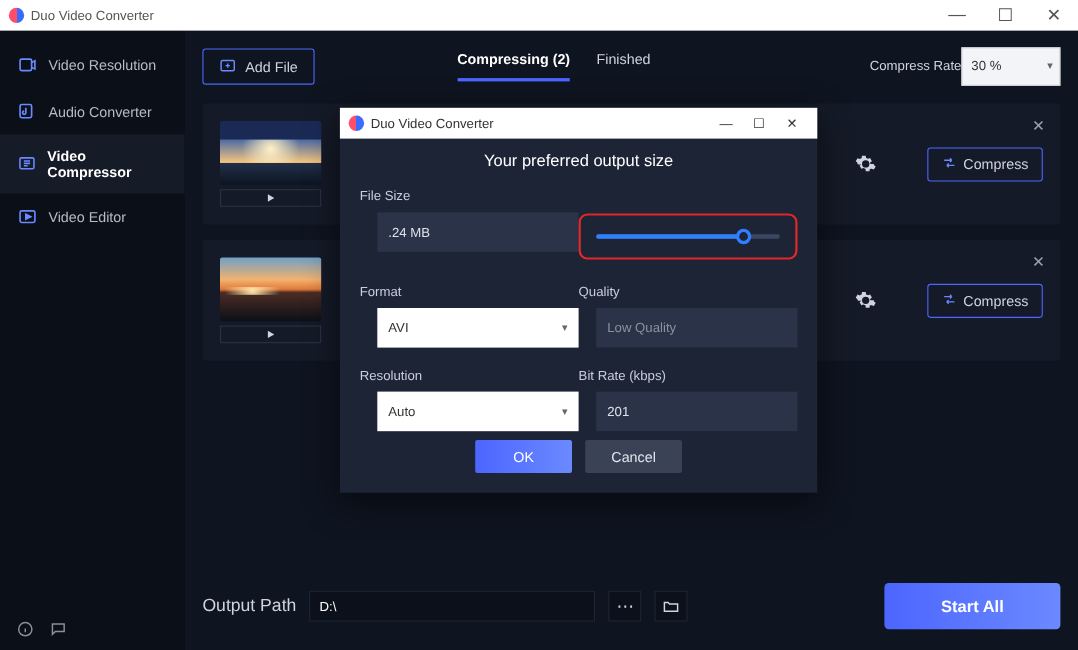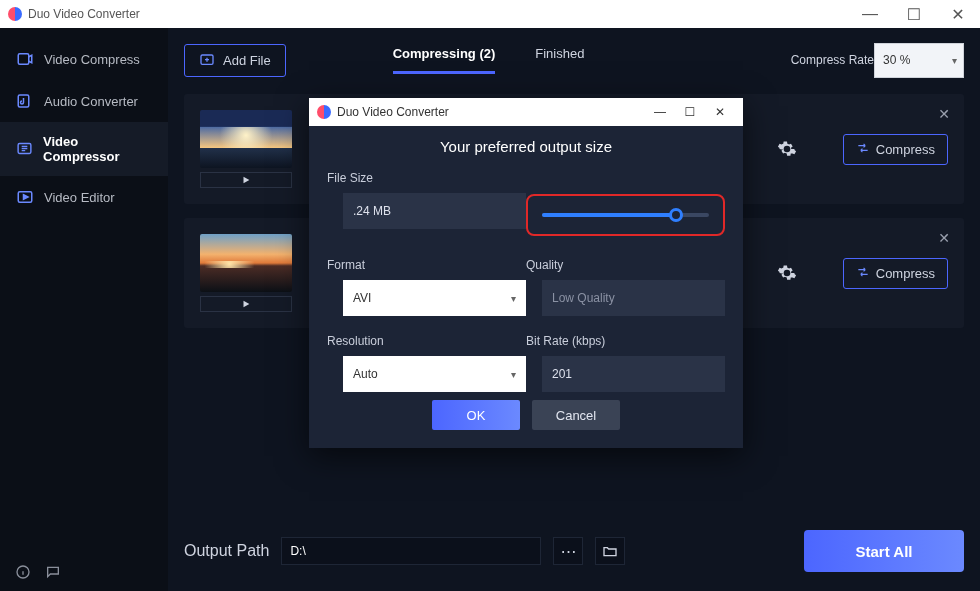--- a/index.html
+++ b/index.html
@@ -12,21 +12,21 @@
   .main { flex: 1; display: flex; background: #0b0f17; min-height: 0; }
   .sidebar { width: 168px; background: #0b0f17; padding-top: 10px; display:flex; flex-direction:column;}
   .sidebar-item { display: flex; align-items: center; gap: 10px; padding: 12px 16px; color: #b7bbc4; font-size: 13px; cursor: pointer; }
   .sidebar-item.active { background: #151b27; color: #fff; font-weight: 600; }
   .sidebar-item .sicon { width: 18px; height: 18px; color:#6b89ff;}
   .sidebar-footer{ margin-top:auto; display:flex; gap:12px; padding:10px 14px; color:#8a8f9b;}
   .sidebar-footer .fcell{width:18px; height:18px; display:flex; align-items:center; justify-content:center;}
   .content { flex: 1; background: #0e1420; display: flex; flex-direction: column; padding: 10px 16px 12px 16px; min-width:0;}
   .topbar { display: flex; align-items: center; gap: 20px; height: 44px; }
   .add-file { display: flex; align-items: center; gap: 8px; border: 1px solid #4c66ff; color: #cdd3e0; padding: 6px 14px; border-radius: 3px; font-size: 13px; }
-  .tabs { display: flex; gap: 40px; margin-left: 87px; }
+  .tabs { display: flex; gap: 24px; margin-left: 110px; }
   .tab { color: #cfd4e0; font-size: 13px; padding-bottom: 10px; }
   .tab.active { color: #fff; font-weight: 600; border-bottom: 3px solid #4c66ff; }
   .compress-rate { margin-left: auto; display: flex; align-items: center; gap: 0; color: #cfd4e0; font-size: 12px; }
   .rate-select { background: #f2f4f8; color: #333; font-size: 12px; height: 35px; width: 90px; border: 1px solid #cfd3da; padding-left:8px; display:flex; align-items:center; justify-content:space-between; padding-right:6px;}
   .list { margin-top: 12px; display: flex; flex-direction: column; gap: 14px; flex:1; }
   .item { background: #141a27; border-radius: 3px; height: 110px; display: flex; align-items: center; padding: 10px 16px; gap: 16px; position: relative; }
   .thumb-wrap{display:flex; flex-direction:column; align-items:center; gap:4px;}
   .thumb { width: 92px; height: 58px; border-radius: 2px; overflow:hidden; position:relative;}
   .thumb1{background:linear-gradient(to bottom,#1a2a55 0%,#1a2a55 28%,#2d4c84 30%,#f9c36b 55%,#d98a3e 65%,#213049 66%,#0d1421 100%);} 
   .thumb1::before{content:""; position:absolute; top:30%; left:0; right:0; height:35%; background:radial-gradient(circle at 50% 40%,#fff2c8 0%,rgba(255,255,255,0) 55%), linear-gradient(to bottom,#4e6ba2,#f7c780);}
@@ -80,21 +80,21 @@
     <div class="win-ctrl">✕</div>
   </div>
 
   <div class="main">
     <div class="sidebar">
       <div class="sidebar-item">
         <span class="sicon"><svg viewBox="0 0 24 24" fill="none" stroke="currentColor" stroke-width="2">
               <rect x="3" y="5" width="14" height="14" rx="2"></rect>
               <path d="M17 9l4-2v10l-4-2"></path>
             </svg></span>
-        <span>Video Compress</span>
+        <span>Video Resolution</span>
       </div>
       <div class="sidebar-item">
         <span class="sicon"><svg viewBox="0 0 24 24" fill="none" stroke="currentColor" stroke-width="2">
               <rect x="3" y="4" width="14" height="16" rx="2"></rect>
               <path d="M10 8v6a2 2 0 1 1-2-2"></path>
             </svg></span>
         <span>Audio Converter</span>
       </div>
       <div class="sidebar-item active">
         <span class="sicon"><svg viewBox="0 0 24 24" fill="none" stroke="currentColor" stroke-width="2">

